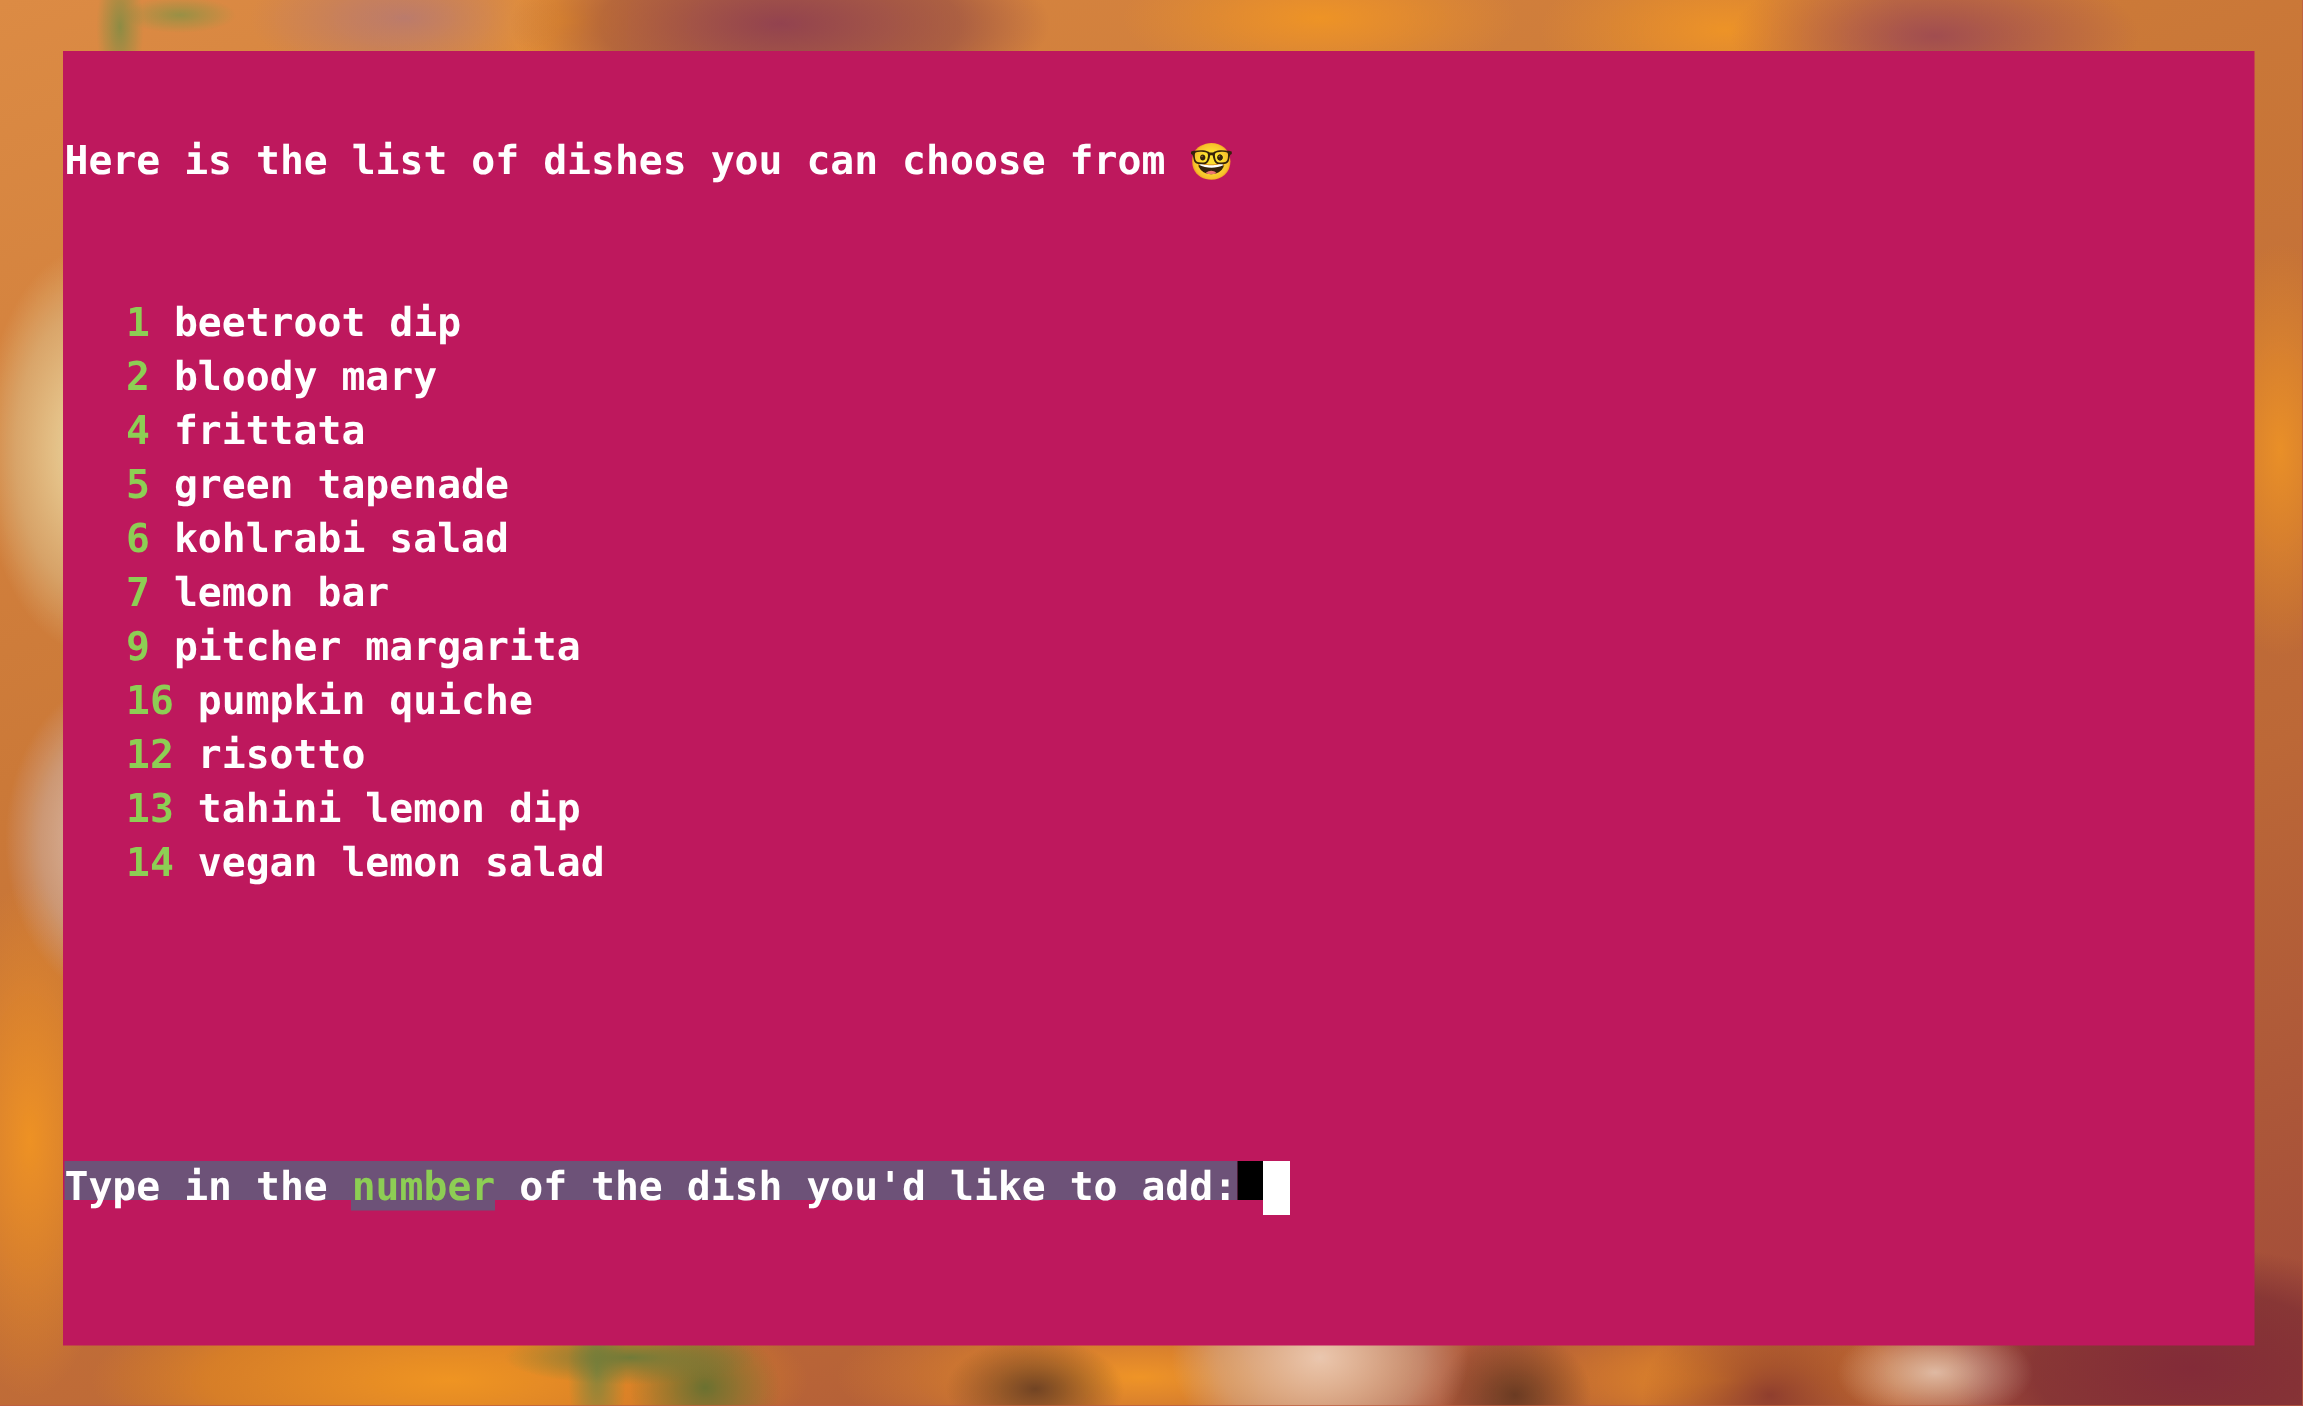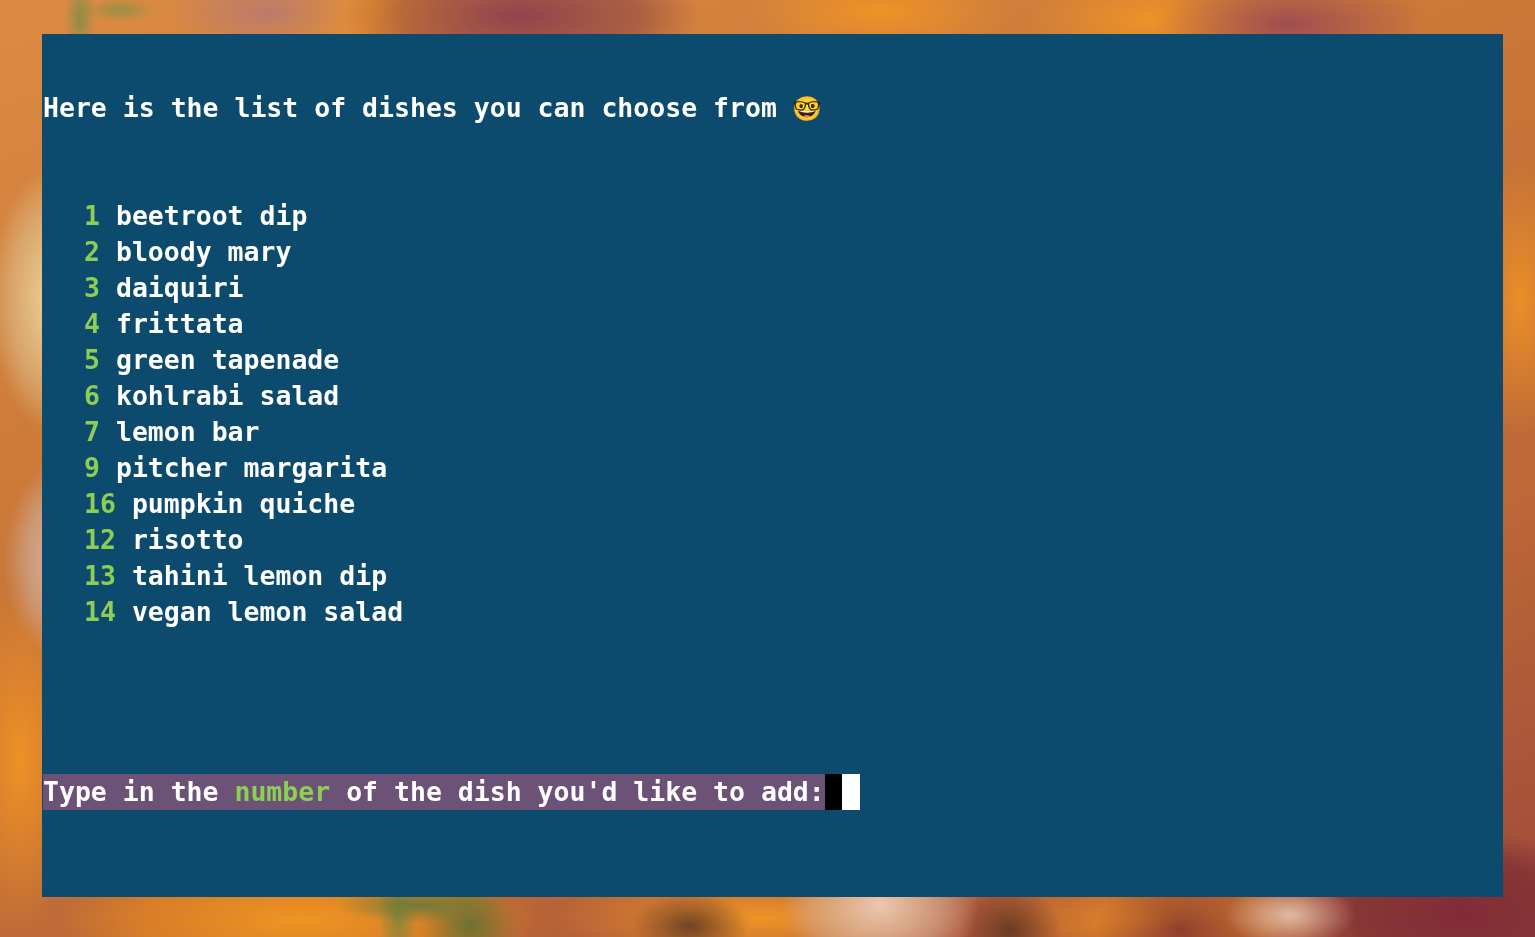--- a/index.html
+++ b/index.html
@@ -63,21 +63,21 @@
     filter: saturate(1.05);
   }
 
   
   #terminal {
     position: absolute;
     left: 42px;
     top: 34px;
     width: 1461px;
     height: 863px;
-    background: #0c4a6e;
+    background: #be185d;
     color: #ffffff;
     overflow: hidden;
   }
   #term-inner {
     position: absolute;
     left: 0px;
     top: 0px;
     padding: 0;
   }
 
@@ -117,21 +117,21 @@
     color: #8dce54;
   }
   .dish-name {
     color: #ffffff;
   }
 
   #prompt-line {
     position: absolute;
     left: 1px;
     top: 740px;
-    height: 36px;
+    height: 26px;
     display: flex;
     align-items: stretch;
   }
   #prompt-text {
     background: #6d5278;
     color: #ffffff;
     white-space: pre;
     display: inline-block;
     padding: 0;
   }
@@ -159,21 +159,20 @@
 </div>
 
 <div id="terminal">
   <div id="term-inner">
 
     <div class="line" id="header-line"><span>Here is the list of dishes you can choose from </span><span class="emoji">🤓</span></div>
 
     <div id="dish-list">
       <div class="line dish-row"><span class="dish-num">1 </span><span class="dish-name">beetroot dip</span></div>
       <div class="line dish-row"><span class="dish-num">2 </span><span class="dish-name">bloody mary</span></div>
-      <div class="line dish-row"><span class="dish-num">3 </span><span class="dish-name">daiquiri</span></div>
       <div class="line dish-row"><span class="dish-num">4 </span><span class="dish-name">frittata</span></div>
       <div class="line dish-row"><span class="dish-num">5 </span><span class="dish-name">green tapenade</span></div>
       <div class="line dish-row"><span class="dish-num">6 </span><span class="dish-name">kohlrabi salad</span></div>
       <div class="line dish-row"><span class="dish-num">7 </span><span class="dish-name">lemon bar</span></div>
       <div class="line dish-row"><span class="dish-num">9 </span><span class="dish-name">pitcher margarita</span></div>
       <div class="line dish-row"><span class="dish-num">16 </span><span class="dish-name">pumpkin quiche</span></div>
       <div class="line dish-row"><span class="dish-num">12 </span><span class="dish-name">risotto</span></div>
       <div class="line dish-row"><span class="dish-num">13 </span><span class="dish-name">tahini lemon dip</span></div>
       <div class="line dish-row"><span class="dish-num">14 </span><span class="dish-name">vegan lemon salad</span></div>
     </div>

